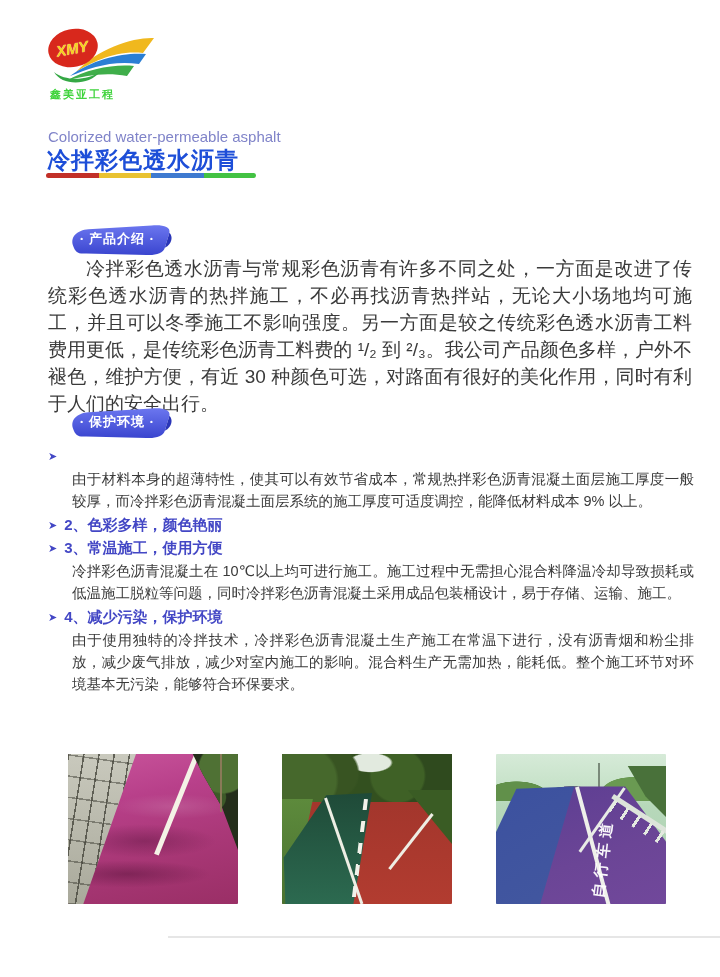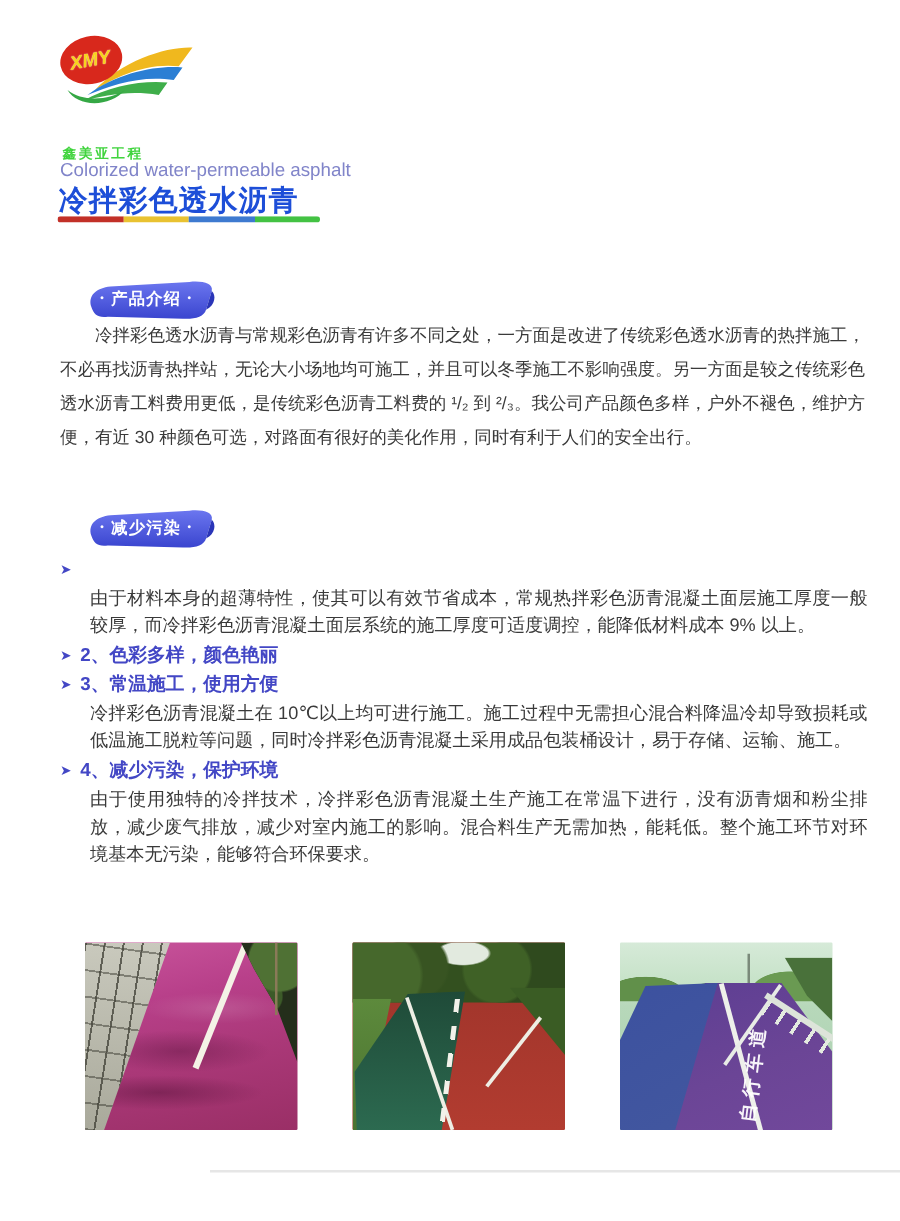--- a/index.html
+++ b/index.html
@@ -5,39 +5,39 @@
   html,body{margin:0;padding:0;background:#ffffff;}
   body{font-family:"Liberation Sans","DejaVu Sans",sans-serif;}
   #page{position:relative;width:720px;height:977px;background:#fff;overflow:hidden;margin:0 auto;}
 
   
   .logo{position:absolute;left:46px;top:26px;width:120px;height:80px;}
   .logo svg{position:absolute;left:0;top:0;}
   .logo-xmy{position:absolute;left:10px;top:14px;font-size:15px;font-weight:bold;font-style:italic;
     color:#f7d31d;transform:rotate(-10deg);text-shadow:0 0 1px #ffffff;}
   .logo-sub{position:absolute;left:4px;top:61px;font-size:11px;font-weight:bold;color:#41d43e;
-    letter-spacing:2px;white-space:nowrap;margin-top:28px;}
+    letter-spacing:2px;white-space:nowrap;}
 
   
   .sub-en{position:absolute;left:48px;top:128px;font-size:15px;color:#8084c9;text-align:center;}
   .title-zh{position:absolute;left:47px;top:145px;font-size:23px;font-weight:bold;color:#1d4ed8;letter-spacing:1px;}
   .rainbow{position:absolute;left:46px;top:173px;width:210px;height:5px;border-radius:3px;overflow:hidden;display:flex;}
   .rainbow span{flex:1;height:100%;}
   .rb1{background:#c23028}.rb2{background:#e9c231}.rb3{background:#3e7ad0}.rb4{background:#43c243}
 
   
   .badge{position:absolute;left:68px;width:106px;height:33px;}
   .badge1{top:224px}.badge2{top:407px}
   .badge svg{position:absolute;left:0;top:0;width:100%;height:100%;}
   .badge-text{position:absolute;left:0;right:8px;top:6px;display:flex;align-items:center;justify-content:center;
     gap:5px;color:#fff;font-size:13px;font-weight:bold;letter-spacing:1px;}
   .badge-text .dot{font-size:8px;line-height:1;}
 
   
-  .intro{position:absolute;left:48px;top:255px;width:644px;margin:0;font-size:14px;line-height:27px;
+  .intro{position:absolute;left:48px;top:255px;width:644px;margin:0;font-size:19px;line-height:27px;
     color:#3a3a3a;text-align:justify;text-indent:2em;}
 
   
   .features{position:absolute;left:48px;top:446px;width:646px;}
   .feature{margin-bottom:3px;}
   .f-head{display:flex;align-items:center;gap:7px;font-size:15px;line-height:20px;font-weight:bold;color:#4347c5;}
   .arrow{font-size:11px;color:#4347c5;}
   .f-body{margin:2px 0 0 24px;font-size:14.5px;line-height:22px;color:#3a3a3a;text-align:justify;}
 
   
@@ -156,21 +156,21 @@
         <linearGradient id="g2" x1="0" y1="0" x2="0" y2="1">
           <stop offset="0" stop-color="#6b76ef"></stop>
             <stop offset="1" stop-color="#3a45cf"></stop>
         </linearGradient>
       </defs>
       <path d="M5,21 C2,12 9,6 20,5 L82,1.5 C92,0.5 101,2.5 99.5,8.5 L95,23 C93.5,28.5 86,30.5 77,30 L18,28.5 C10,29.5 7,27 5,21 Z" fill="url(#g2)"></path>
       <path d="M95,23 L99.5,8.5 C103,11.5 102.5,19.5 95,23 Z" fill="#2a35b8"></path>
     </svg>
     <span class="badge-text">
       <span class="dot">•</span>
-      <span>减少污染</span>
+      <span>保护环境</span>
       <span class="dot">•</span>
     </span>
   </div>
 
   <div class="features">
     <div class="feature">
       <div class="f-head">
         <span class="arrow">➤</span>
       </div>
       <div class="f-body">由于材料本身的超薄特性，使其可以有效节省成本，常规热拌彩色沥青混凝土面层施工厚度一般较厚，而冷拌彩色沥青混凝土面层系统的施工厚度可适度调控，能降低材料成本 9% 以上。</div>

